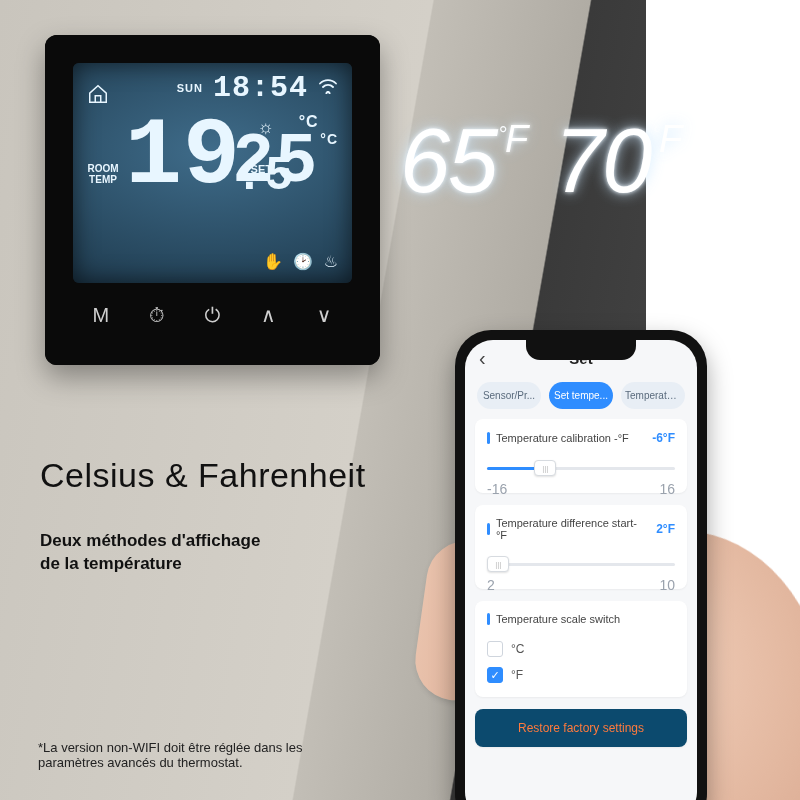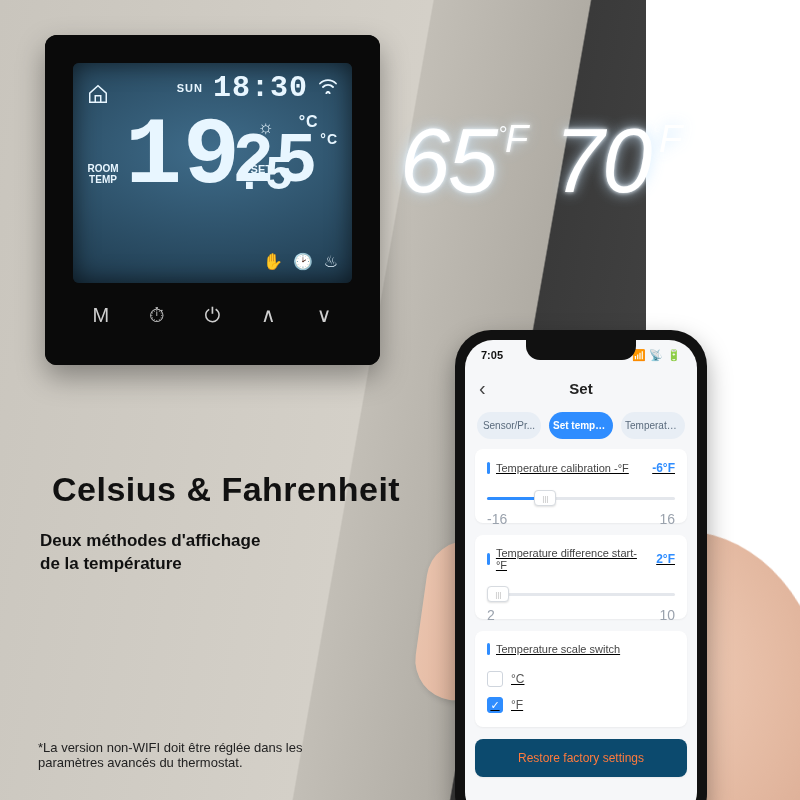--- a/index.html
+++ b/index.html
@@ -40,21 +40,21 @@
   .touchbar { display:flex; justify-content:space-around; align-items:center; margin-top:20px; }
   .touchbar .tbtn { color:#cfcfcf; font-size:20px; width:40px; text-align:center; cursor:pointer; }
 
   
   .bigtemps { position:absolute; left:400px; top:110px; display:flex; gap:28px; color:#fff; }
   .bigtemp { font-size:90px; font-weight:300; font-family:"Arial Narrow",Arial; display:flex; align-items:flex-start; text-shadow: 0 0 14px rgba(200,230,255,0.85), 0 0 4px #fff; letter-spacing:-2px;font-style:italic;}
   .bigtemp .deg { font-size:22px; margin-top:12px; margin-left:2px; text-shadow:none; font-weight:400;}
   .bigtemp .f { font-size:38px; margin-top:8px; margin-left:0; font-weight:300;}
 
   
-  .headline { position:absolute; left:40px; top:470px; font-size:34px; font-weight:700; font-family: "Arial Black", Arial; color:#111; letter-spacing:0.5px;margin-left:12px;}
+  .headline { position:absolute; left:40px; top:456px; font-size:34px; font-weight:400; font-family: "Arial Black", Arial; color:#111; letter-spacing:0.5px;}
   .subhead { position:absolute; left:40px; top:530px; font-size:17px; font-weight:700; color:#111; line-height:1.35; }
   .disclaimer { position:absolute; left:38px; top:740px; font-size:13px; color:#222; }
 
   
   .phone-wrap { position:absolute; left:435px; top:330px; width:350px; height:460px; }
   .hand-stub {
     position:absolute; right:-40px; bottom:-60px; width:260px; height:320px;
     background: radial-gradient(ellipse at 40% 40%, #f0cdb8 0%, #e3b8a0 60%, #d9a890 100%);
     border-radius: 50% 50% 40% 40%;
     transform: rotate(-12deg);
@@ -68,22 +68,22 @@
   }
   .notch { position:absolute; left:50%; top:8px; transform:translateX(-50%); width:110px; height:22px; background:#111; border-radius:0 0 14px 14px; z-index:5;}
   .screen { width:100%; height:100%; background:#f6f7f9; border-radius:28px; overflow:hidden; position:relative; }
   .statusbar { height:30px; display:flex; justify-content:space-between; align-items:center; padding:0 16px; font-size:11px; font-weight:600; color:#111;}
   .statusbar .right span { margin-left:4px; font-size:11px;}
   .navbar { height:36px; display:flex; align-items:center; justify-content:center; position:relative; }
   .navbar .back { position:absolute; left:14px; font-size:20px; color:#444; cursor:pointer;}
   .navbar .title { font-size:15px; font-weight:600; color:#222;}
   .pillbar { display:flex; gap:8px; padding:6px 12px 10px; }
   .pill { flex:1; text-align:center; font-size:10px; padding:8px 4px; border-radius:16px; background:#e8eef5; color:#5a6b7d; white-space:nowrap; overflow:hidden; text-overflow:ellipsis; cursor:pointer;}
-  .pill.active { background:#2f8dff; color:#fff; font-weight:700;}
-  .card { background:#fff; margin:0 10px 12px; border-radius:8px; padding:12px 12px 14px; box-shadow:0 1px 2px rgba(0,0,0,0.05);text-decoration:underline;}
+  .pill.active { background:#2f8dff; color:#fff; font-weight:400;}
+  .card { background:#fff; margin:0 10px 12px; border-radius:8px; padding:12px 12px 14px; box-shadow:0 1px 2px rgba(0,0,0,0.05);}
   .card .row1 { display:flex; justify-content:space-between; align-items:center; margin-bottom:12px;}
   .card .lbl { font-size:11px; color:#444; display:flex; align-items:center; gap:6px;}
   .card .lbl::before { content:""; width:3px; height:12px; background:#2f8dff; border-radius:2px; display:inline-block;}
   .card .val { font-size:12px; color:#2f8dff; font-weight:600;margin-left:14px;}
   .slider { position:relative; height:22px; }
   .slider .track { position:absolute; left:0; right:0; top:10px; height:3px; background:#e4e7ec; border-radius:3px;}
   .slider .fill { position:absolute; left:0; top:10px; height:3px; background:#2f8dff; border-radius:3px;}
   .slider .thumb-s { position:absolute; top:3px; width:22px; height:16px; background:#fff; border:1px solid #d7dbe0; border-radius:4px; box-shadow:0 1px 2px rgba(0,0,0,0.12); display:flex; align-items:center; justify-content:center; font-size:8px; color:#bbb; cursor:grab;}
   .slider .ends { display:flex; justify-content:space-between; position:absolute; left:0; right:0; top:24px; font-size:14px; color:#9aa2ad;}
   .checks { display:flex; flex-direction:column; gap:10px; margin-top:4px;}
@@ -94,21 +94,21 @@
 </style>
 </head>
 <body>
 
 <div class="scene">
 
   <div class="device">
     <div class="lcd">
       <div class="top">
         <span class="day">SUN</span>
-        <span class="clock seg">18:30</span>
+        <span class="clock seg">18:54</span>
         <span class="wifi">
           <svg width="20" height="16" viewBox="0 0 20 16">
               <path d="M10 14 a1.6 1.6 0 1 0 0.01 0 M5 9 a7 7 0 0 1 10 0 M2 5.5 a11 11 0 0 1 16 0" fill="none" stroke="#e8f6ff" stroke-width="1.8" stroke-linecap="round"></path>
             </svg>
         </span>
       </div>
       <span class="home">
         <svg width="22" height="22" viewBox="0 0 24 24">
             <path d="M3 11 L12 3 L21 11 V21 H3 Z M9 21 V14 H15 V21" fill="none" stroke="#e8f6ff" stroke-width="1.6"></path>
           </svg>
@@ -161,24 +161,20 @@
   </div>
   <div class="disclaimer" style="white-space:pre-line">*La version non-WIFI doit être réglée dans les
 paramètres avancés du thermostat.</div>
 
   <div class="phone-wrap">
     <div class="hand-stub"></div>
     <div class="thumb"></div>
     <div class="phone">
       <div class="notch"></div>
       <div class="screen">
-        <div class="statusbar">
-          <span>7:05</span>
-          <span class="right"><span>📶</span><span>📡</span><span>🔋</span></span>
-        </div>
         <div class="navbar">
           <span class="back">‹</span>
           <span class="title">Set</span>
         </div>
         <div class="pillbar">
           <div class="pill">Sensor/Pr...</div>
           <div class="pill active">Set tempe...</div>
           <div class="pill">Temperature</div>
         </div>
 

